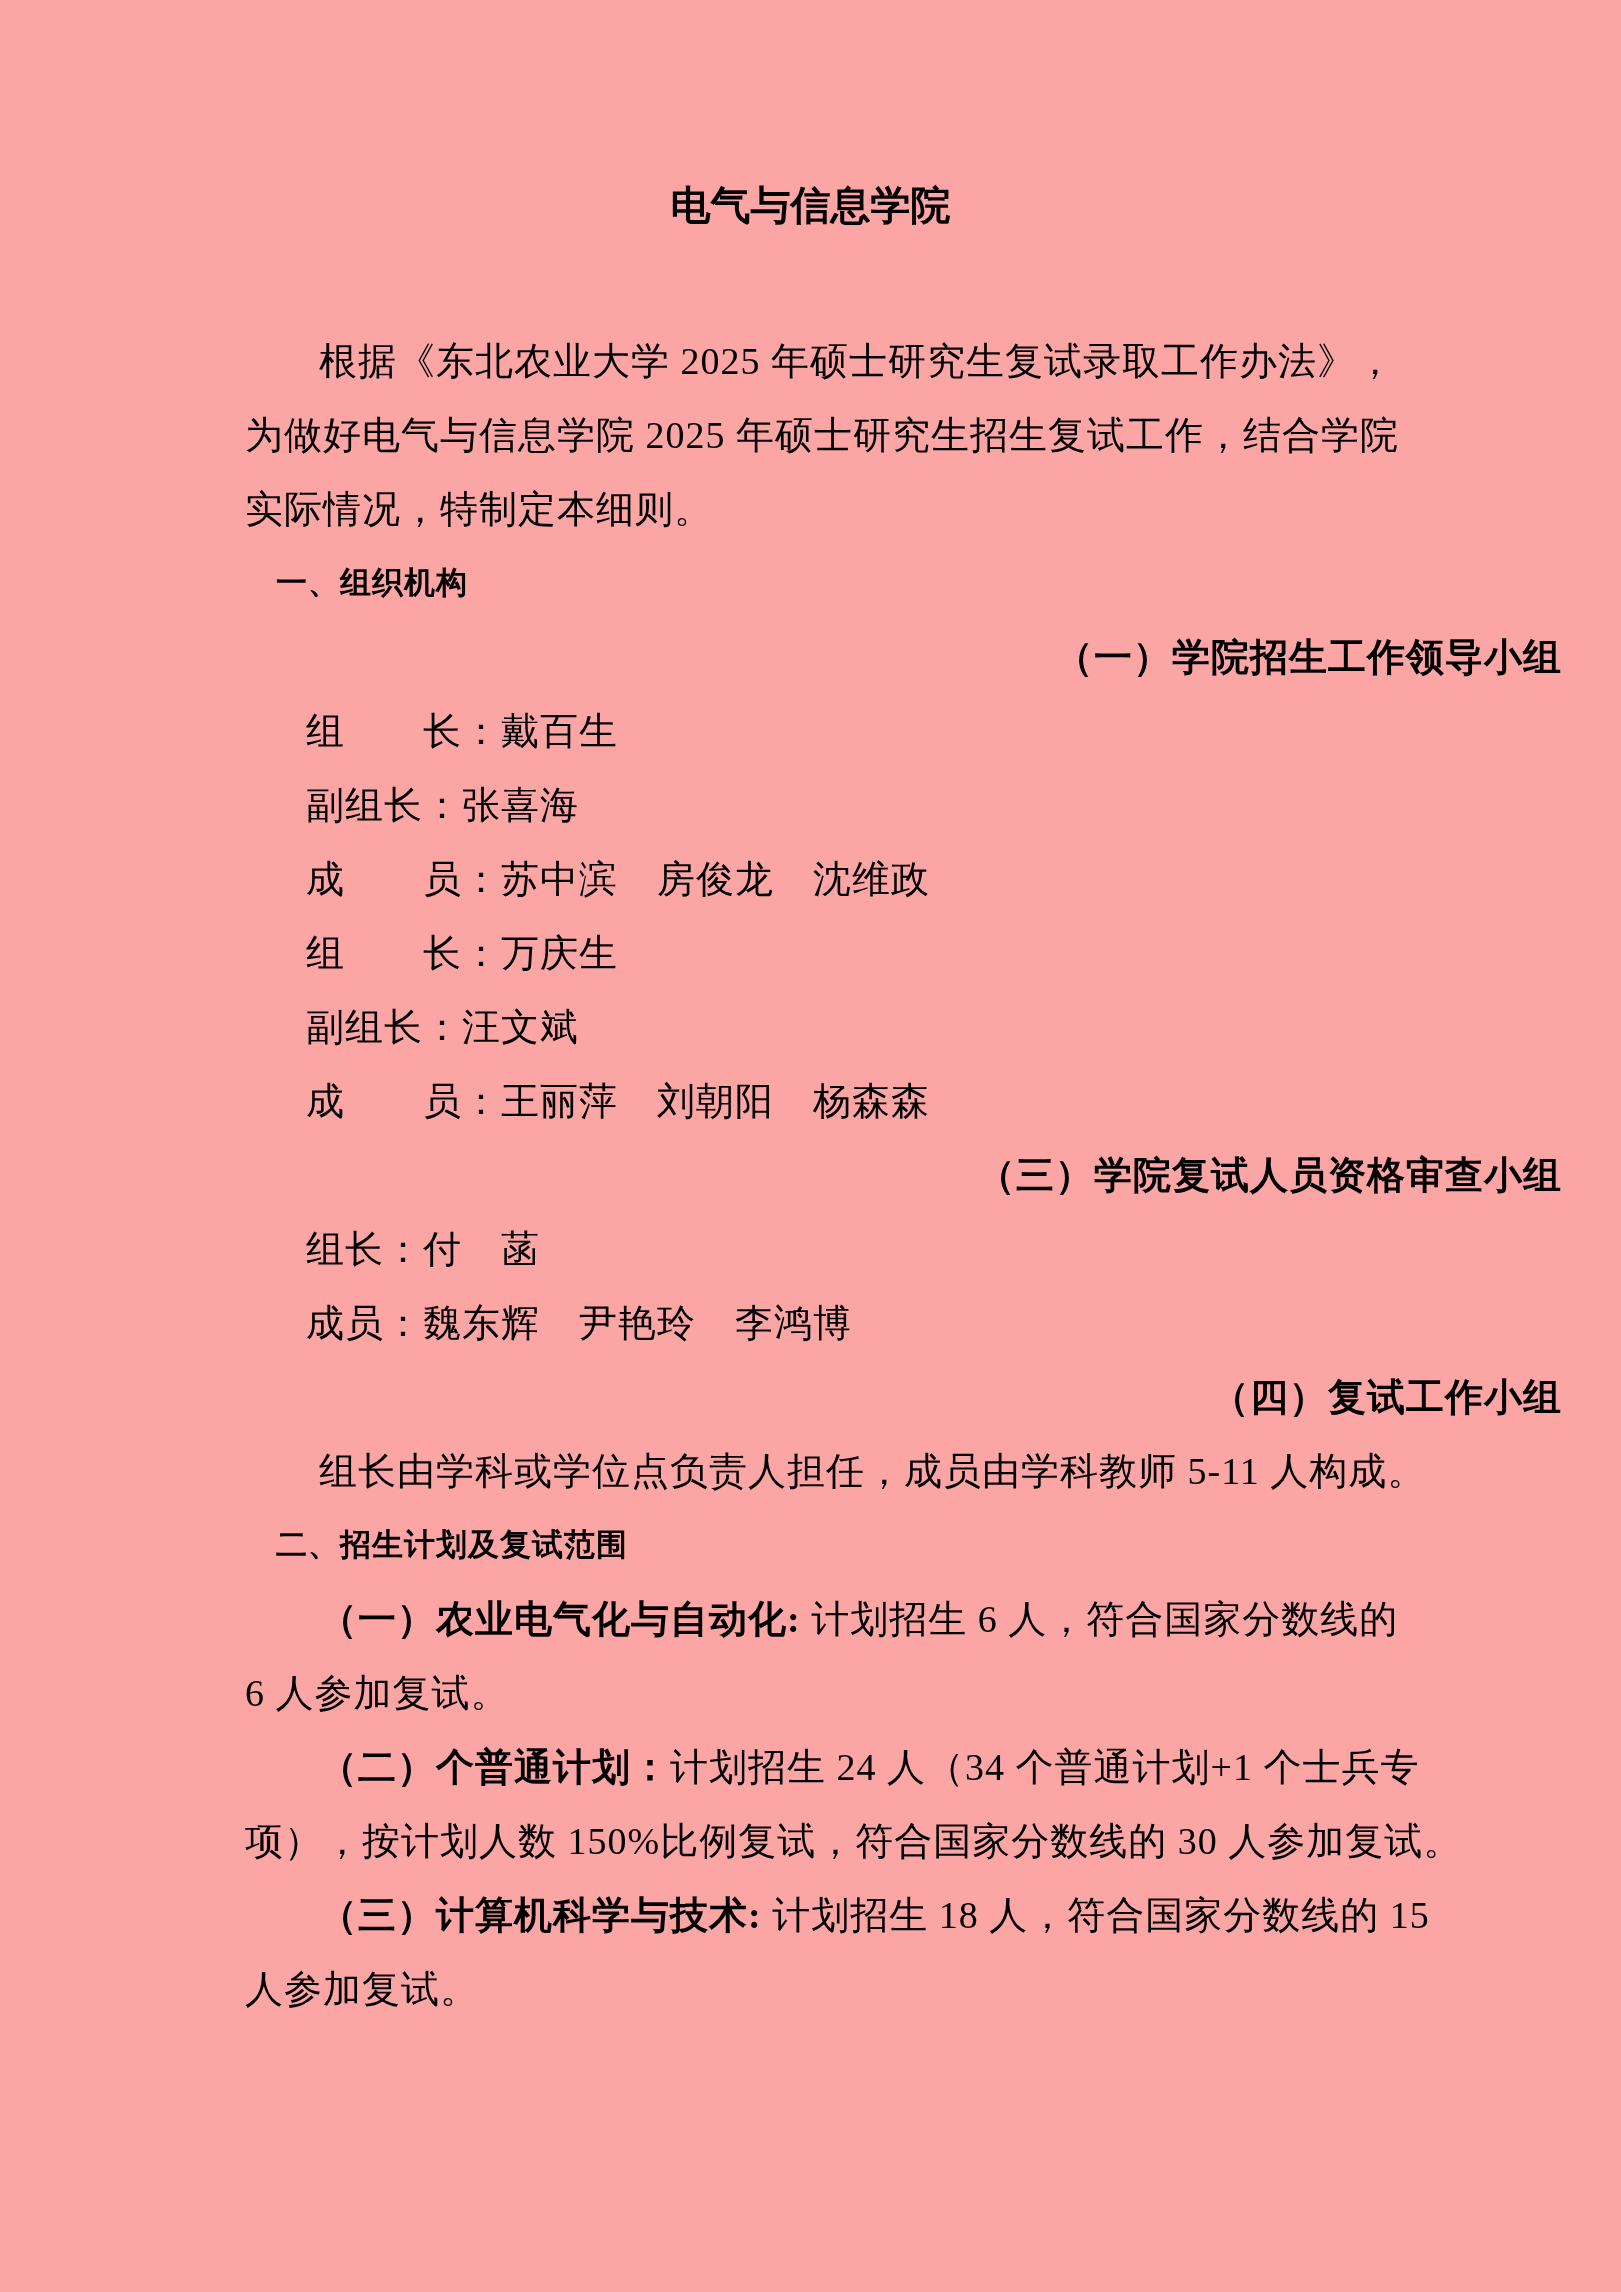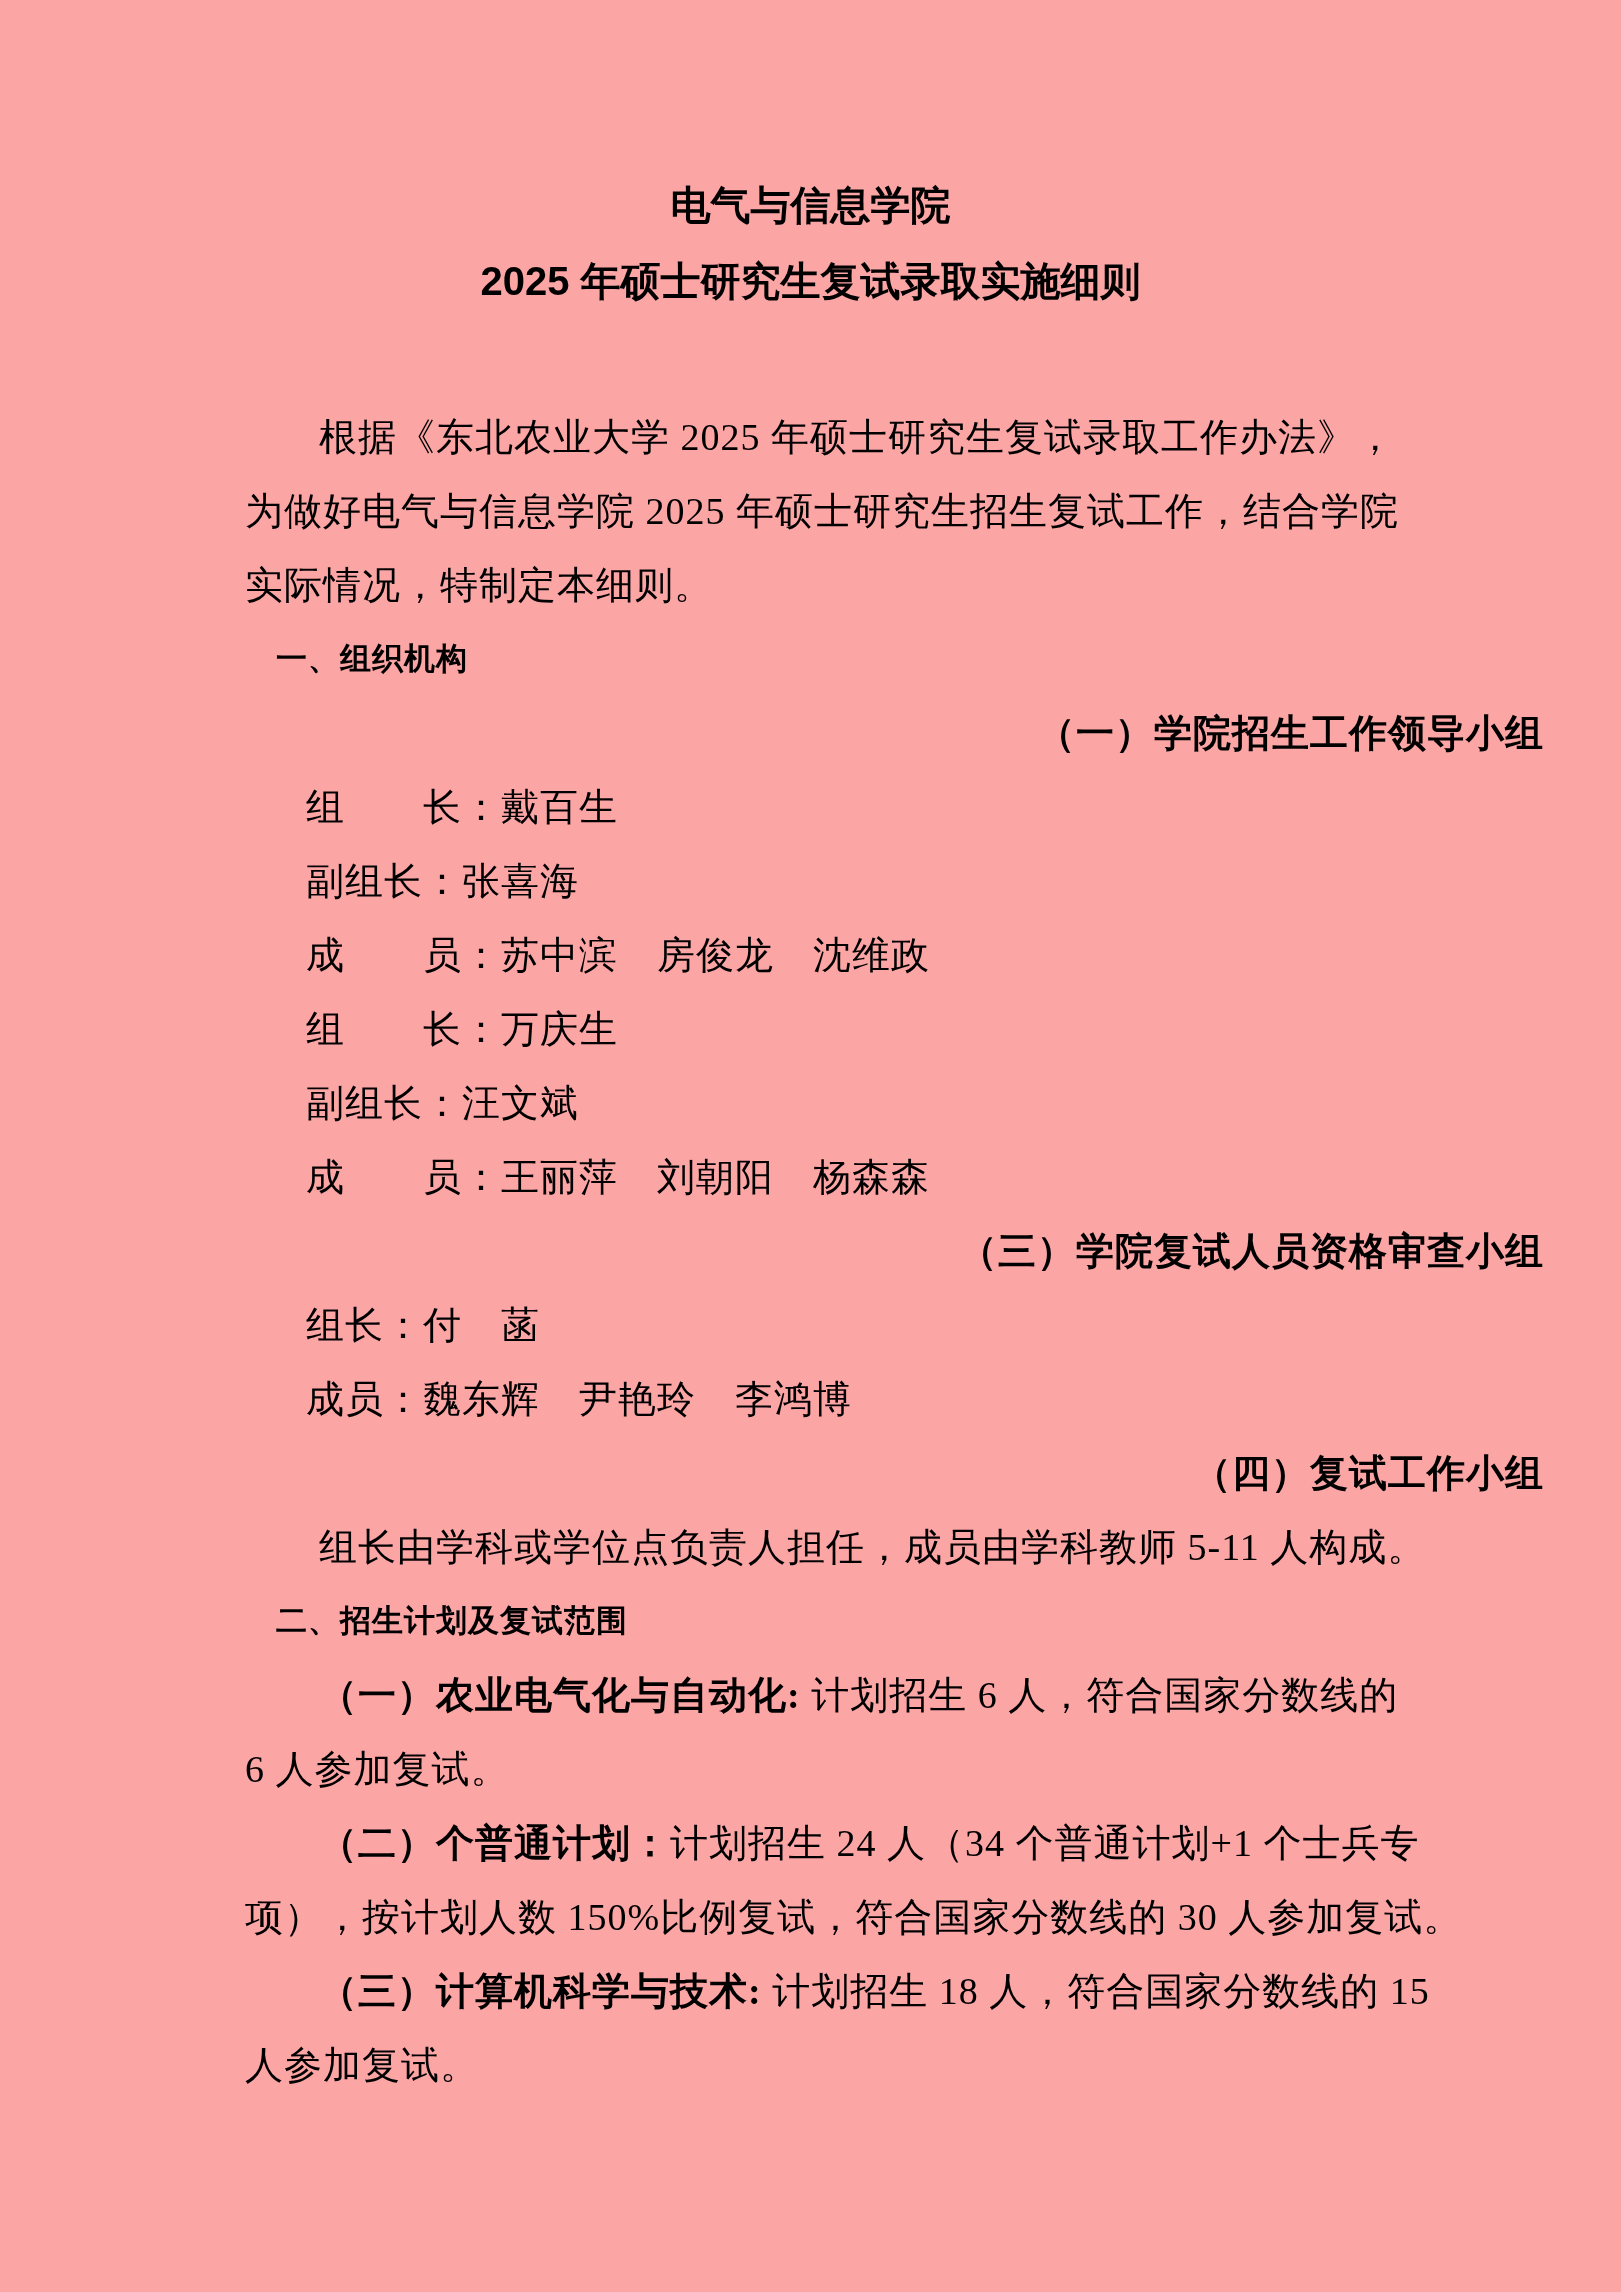--- a/index.html
+++ b/index.html
@@ -25,21 +25,21 @@
     font-weight: 700;
     font-size: 40px;
   }
   .title-line {
     line-height: 76px;
     white-space: pre;
   }
   .doc-body {
     margin-top: 81px;
     padding-left: 245px;
-    padding-right: 77px;
+    padding-right: 59px;
     font-size: 38px;
     letter-spacing: 1px;
   }
   .line {
     line-height: 74px;
     white-space: pre;
   }
   .indent { padding-left: 74px; }
   .h1 {
     padding-left: 31px;
@@ -55,21 +55,20 @@
   .member { padding-left: 61px; }
   .b { font-weight: 700; }
 </style>
 </head>
 <body>
 
 <div class="page">
 
   <header class="titles">
     <div class="title-line">电气与信息学院</div>
-    <div class="title-line">2025 年硕士研究生复试录取实施细则</div>
   </header>
 
   <main class="doc-body">
 
     <div class="line indent">根据《东北农业大学 2025 年硕士研究生复试录取工作办法》，</div>
     <div class="line">为做好电气与信息学院 2025 年硕士研究生招生复试工作，结合学院</div>
     <div class="line">实际情况，特制定本细则。</div>
 
     <div class="line h1">一、组织机构</div>
 

